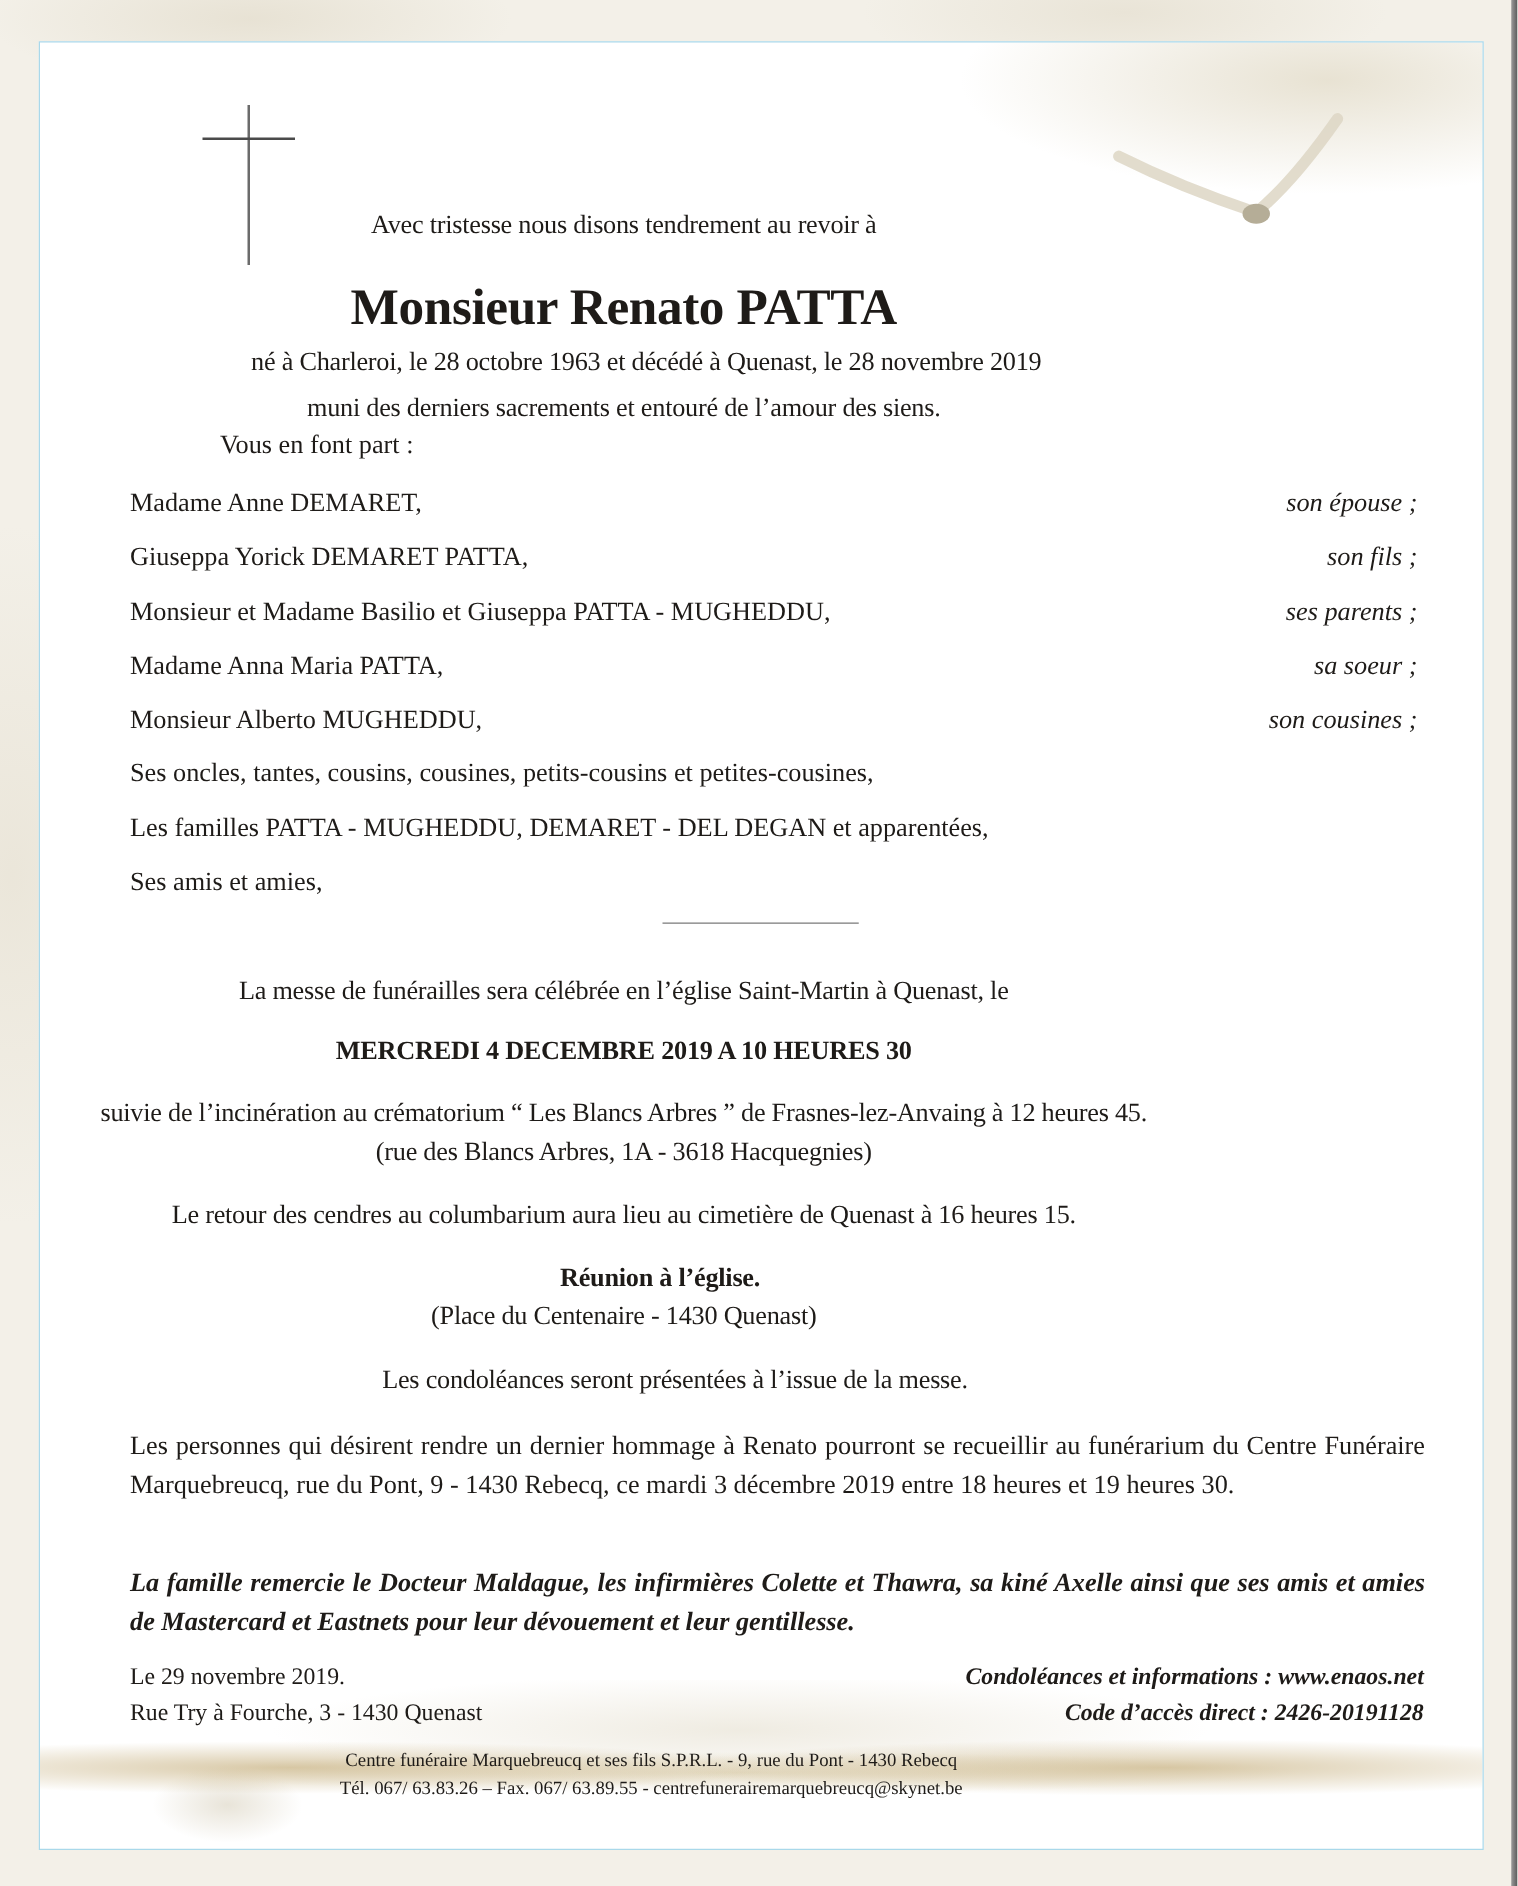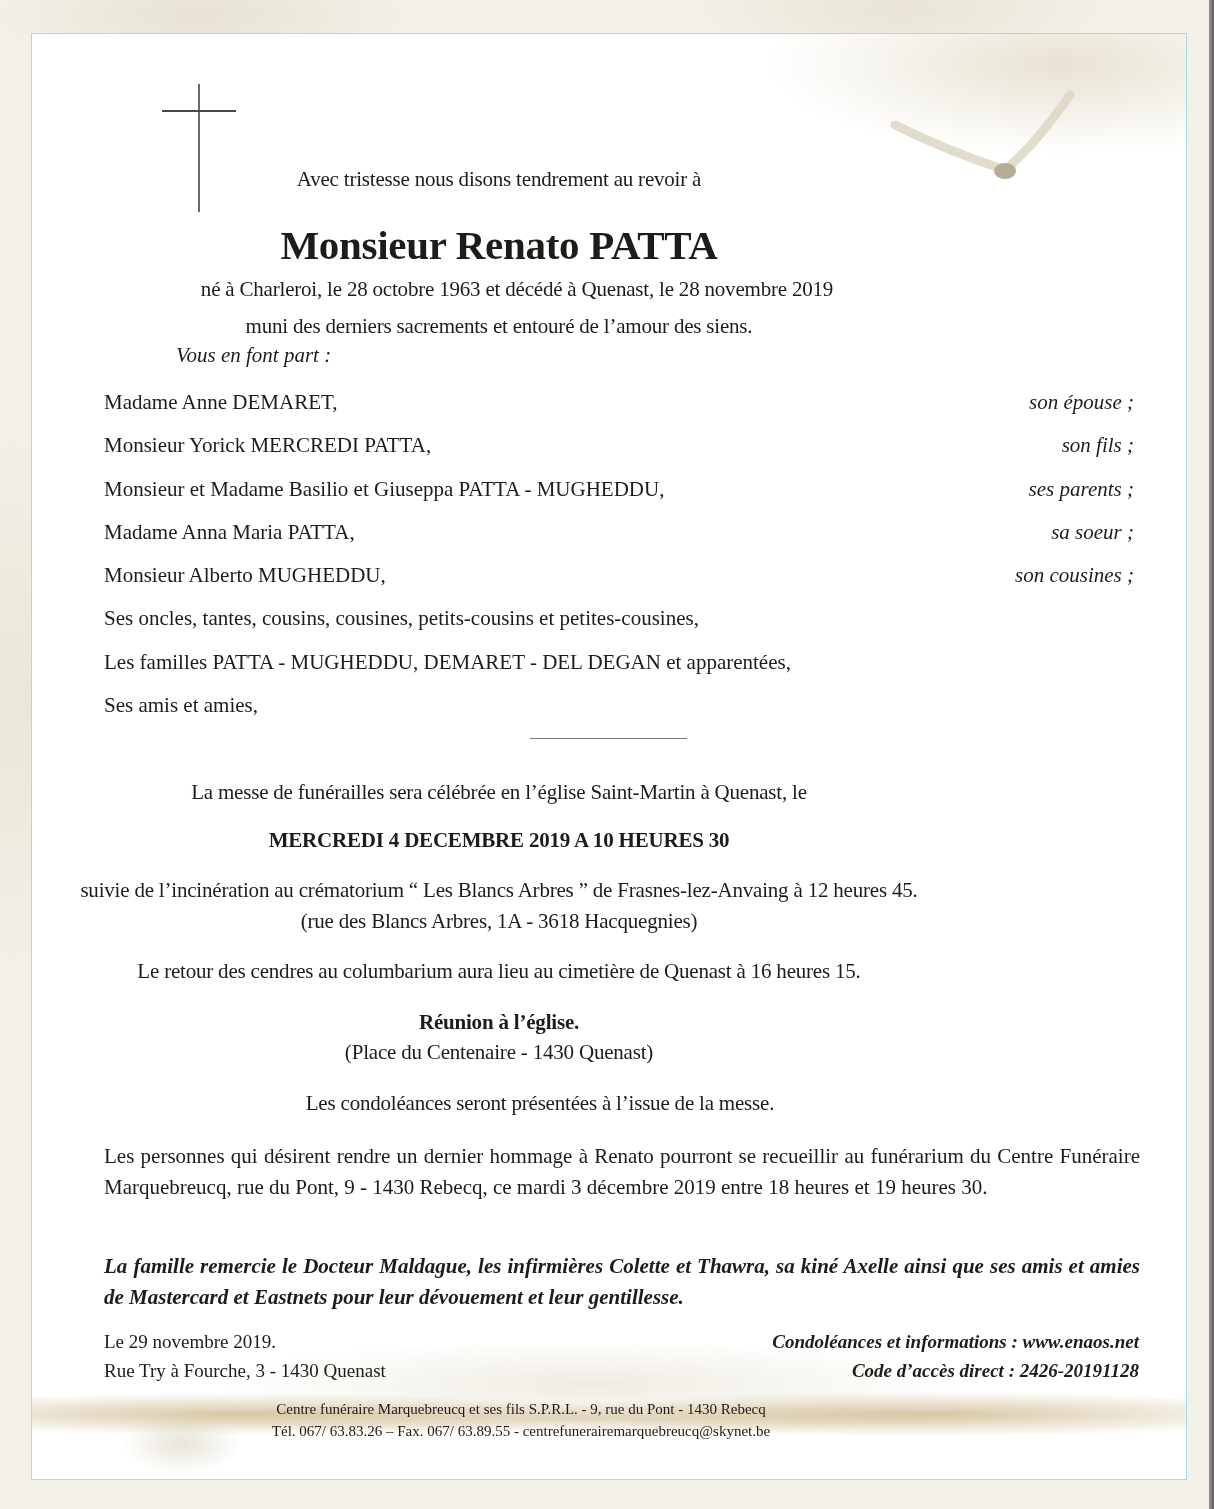--- a/index.html
+++ b/index.html
@@ -43,34 +43,34 @@
   }
   .cross-v { position: absolute; left: 198px; top: 84px; width: 2px; height: 128px; background: #6b6b6b; }
   .cross-h { position: absolute; left: 162px; top: 110px; width: 74px; height: 2px; background: #4a4a4a; }
 
   .center { position: absolute; left: 0; width: 998px; text-align: center; white-space: nowrap; }
   .t21 { font-size: 21px; letter-spacing: -0.2px; }
   .intro { top: 167px; }
   .name { top: 221px; font-size: 41px; font-weight: bold; letter-spacing: -0.3px; }
   .born { top: 277px; margin-left: 18px; }
   .sacr { top: 314px; }
-  .part { position: absolute; left: 176px; top: 343px; font-size: 21px; font-style: italic; }
+  .part { position: absolute; left: 176px; top: 343px; font-size: 21px; }
 
   .fam-row { position: absolute; left: 104px; width: 1030px; height: 30px; font-size: 21px; }
   .fam-name { position: absolute; left: 0; top: 0; white-space: nowrap; }
   .fam-rel { position: absolute; right: 0; top: 0; font-style: italic; white-space: nowrap; }
 
   .divider { position: absolute; left: 530px; top: 738px; width: 157px; height: 1px; background: #7a7a7a; }
 
   .mass { top: 780px; }
   .date { top: 828px; font-weight: bold; }
   .incin { top: 878px; }
   .incin2 { top: 909px; }
   .ashes { top: 959px; }
-  .reunion { top: 1010px; font-weight: bold; }
+  .reunion { top: 1010px; font-weight: bold; padding-left: 29px; }
   .place { top: 1040px; }
   .condo { top: 1091px; padding-left: 41px; }
 
   .homage { position: absolute; left: 104px; top: 1141px; width: 1036px; font-size: 21px; line-height: 31px; text-align: justify; text-align-last: left; }
   .thanks { position: absolute; left: 104px; top: 1251px; width: 1036px; font-size: 21px; line-height: 31px; font-style: italic; font-weight: bold; text-align: justify; text-align-last: left; }
 
   .footer-left { position: absolute; left: 104px; top: 1327px; font-size: 19px; line-height: 29px; white-space: nowrap; }
   .footer-right { position: absolute; right: 75px; top: 1327px; font-size: 19px; line-height: 29px; font-style: italic; font-weight: bold; text-align: right; white-space: nowrap; }
   .company { position: absolute; left: 0; width: 1042px; text-align: center; font-size: 15px; line-height: 22px; white-space: nowrap; }
   .company1 { top: 1398px; }
@@ -99,21 +99,21 @@
 <div class="center t21 born">né à Charleroi, le 28 octobre 1963 et décédé à Quenast, le 28 novembre 2019</div>
 <div class="center t21 sacr">muni des derniers sacrements et entouré de l’amour des siens.</div>
 <div class="part">Vous en font part :</div>
 
 <div>
   <div class="fam-row" style="top:390px">
     <span class="fam-name">Madame Anne DEMARET,</span>
     <span class="fam-rel">son épouse ;</span>
   </div>
   <div class="fam-row" style="top:433px">
-    <span class="fam-name">Monsieur Yorick MERCREDI PATTA,</span>
+    <span class="fam-name">Giuseppa Yorick DEMARET PATTA,</span>
     <span class="fam-rel">son fils ;</span>
   </div>
   <div class="fam-row" style="top:477px">
     <span class="fam-name">Monsieur et Madame Basilio et Giuseppa PATTA - MUGHEDDU,</span>
     <span class="fam-rel">ses parents ;</span>
   </div>
   <div class="fam-row" style="top:520px">
     <span class="fam-name">Madame Anna Maria PATTA,</span>
     <span class="fam-rel">sa soeur ;</span>
   </div>

